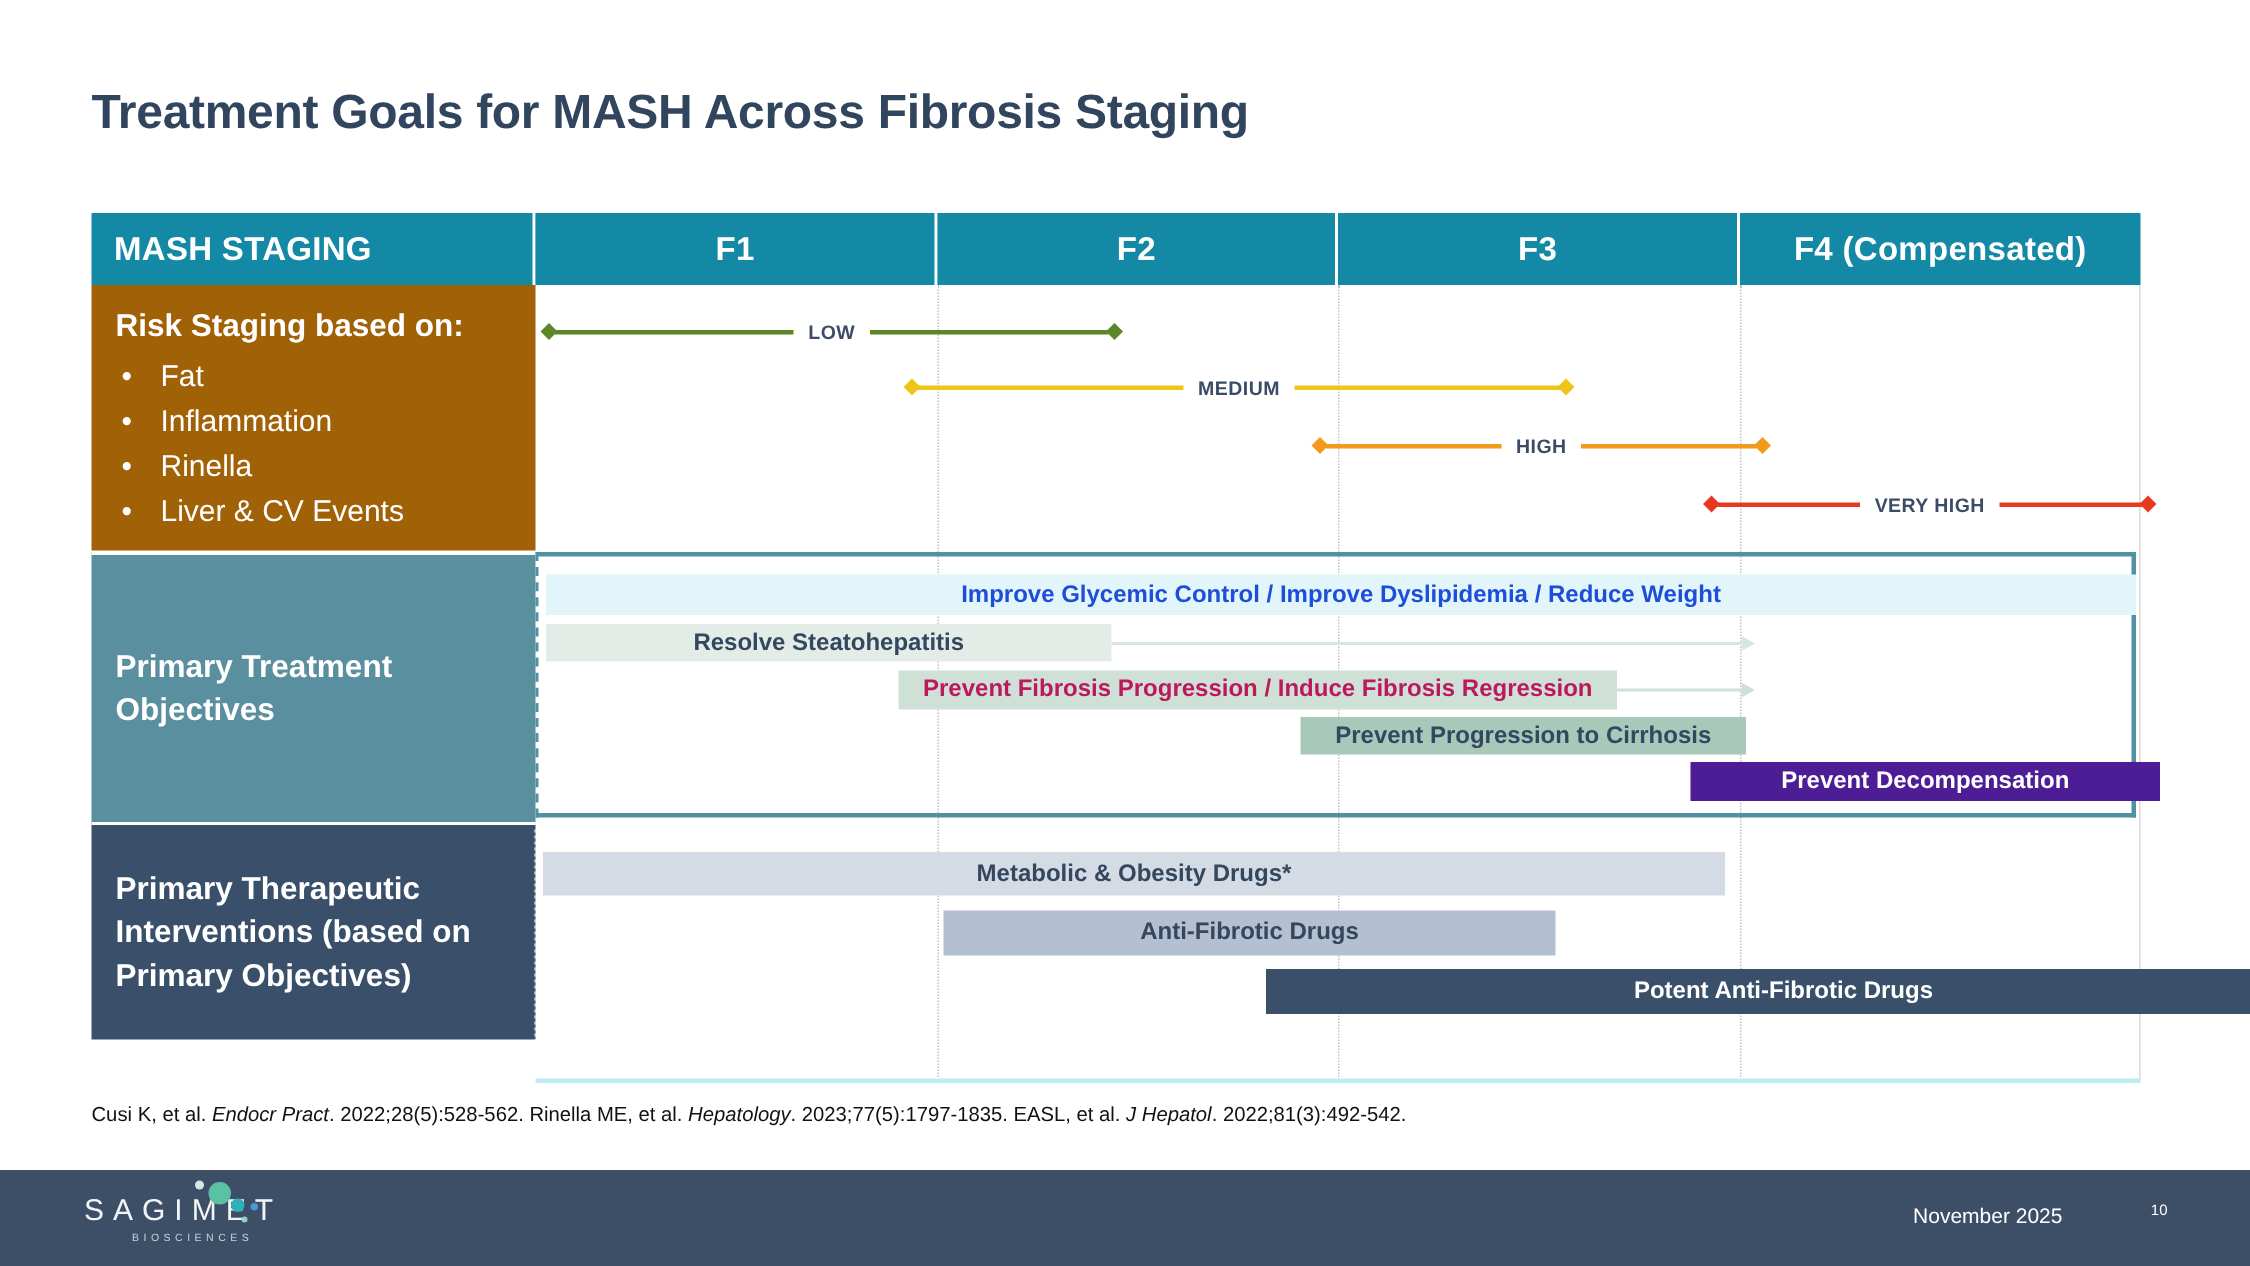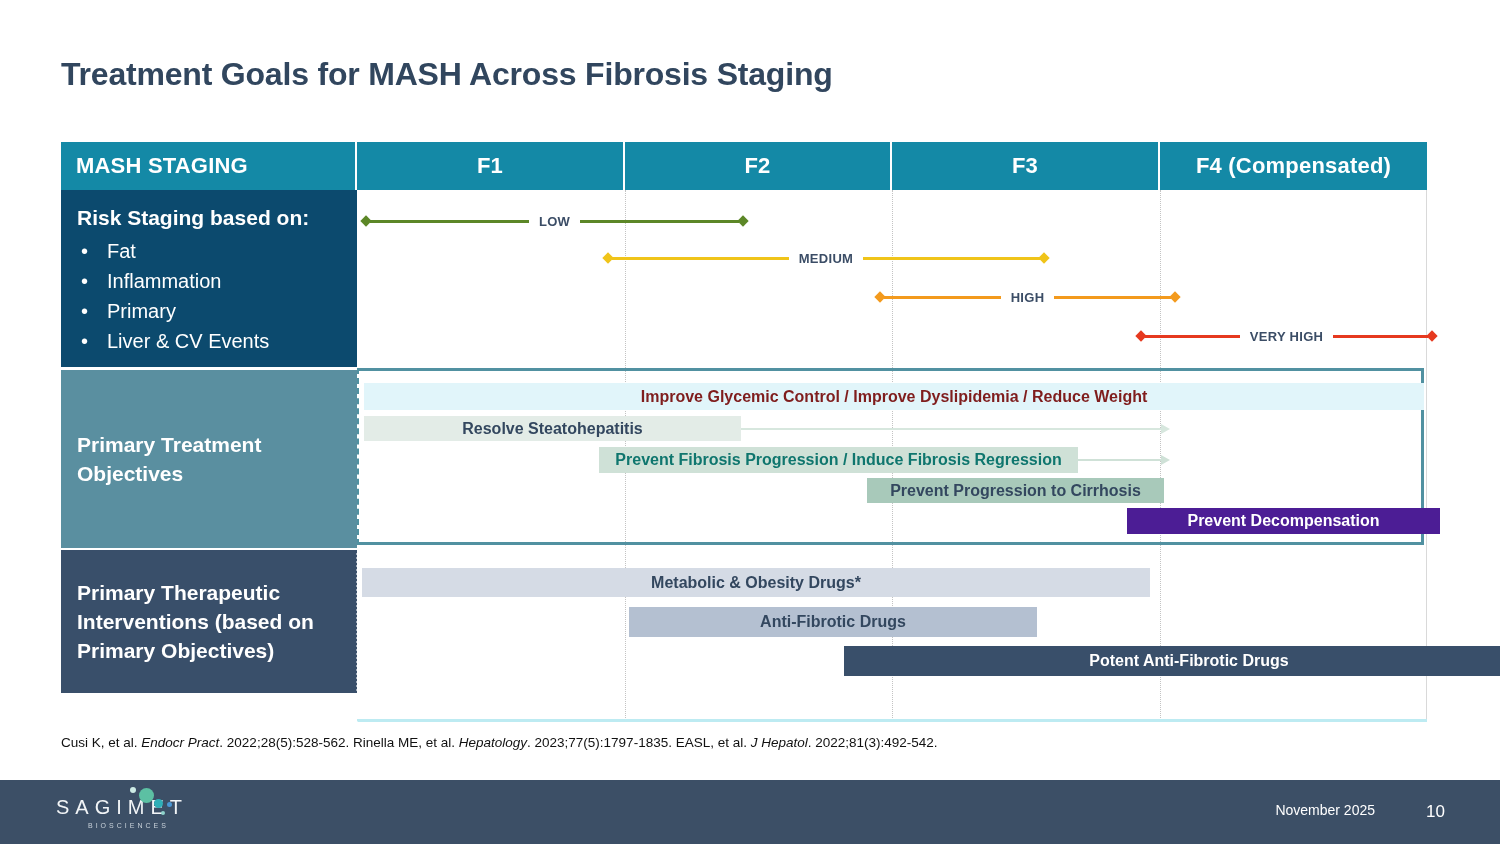--- a/index.html
+++ b/index.html
@@ -13,21 +13,21 @@
   .thead{left:61px;top:142px;width:1366px;height:48px;display:flex;}
   .thead .cell{background:#1489a6;color:#ffffff;font-weight:700;font-size:22px;
                display:flex;align-items:center;justify-content:center;border-right:2px solid #ffffff;
                box-sizing:border-box;letter-spacing:0.2px;}
   .thead .cell:last-child{border-right:none;}
   .c0{width:296px;justify-content:flex-start !important;padding-left:15px;}
   .c1{width:268px;} .c2{width:267px;} .c3{width:268px;} .c4{width:267px;}
 
   
   .left-cell{left:61px;width:296px;box-sizing:border-box;color:#ffffff;}
-  .risk-cell{top:190px;height:177px;background:#0c4a6e;padding:16px 14px 0 16px;}
+  .risk-cell{top:190px;height:177px;background:#a16207;padding:16px 14px 0 16px;}
   .risk-cell .rh{font-size:21px;font-weight:700;margin-bottom:6px;}
   .risk-cell .bullet-row{display:flex;font-size:20px;line-height:30px;font-weight:400;}
   .risk-cell .bullet-dot{width:26px;flex:none;padding-left:4px;}
   .obj-cell{top:368px;height:180px;background:#5a8fa0;display:flex;align-items:center;
             padding-left:16px;font-size:21px;font-weight:700;line-height:29px;border-top:2px solid #fff;}
   .obj-cell .txt{width:230px;}
   .int-cell{top:548px;height:145px;background:#394f6a;display:flex;align-items:center;
             padding-left:16px;font-size:21px;font-weight:700;line-height:29px;border-top:2px solid #fff;}
   .int-cell .txt{width:252px;}
 
@@ -58,21 +58,21 @@
   
   .notes{left:61px;top:734px;font-size:13.5px;color:#111111;line-height:17px;}
   .notes em{font-style:italic;}
 
   
   .footer-bar{left:0;top:780px;width:1500px;height:64px;background:#3c4f66;}
   .logo-text{left:56px;top:796px;color:#f2f5f7;font-size:20px;font-weight:400;letter-spacing:6px;}
   .logo-sub{left:88px;top:822px;color:#c9d2da;font-size:7px;font-weight:400;letter-spacing:3px;}
   .logo-dot{position:absolute;border-radius:50%;}
   .footer-date{top:802px;right:125px;color:#ffffff;font-size:14px;position:absolute;}
-  .footer-page{top:802px;right:55px;color:#ffffff;font-size:17px;position:absolute;}
+  .footer-page{top:802px;right:55px;color:#ffffff;font-size:10px;position:absolute;}
 </style>
 </head>
 <body>
 
 <div class="slide">
 
   <div class="abs title">Treatment Goals for MASH Across Fibrosis Staging</div>
 
   <div class="abs thead">
     <div class="cell c0">MASH STAGING</div>
@@ -94,21 +94,21 @@
         <div class="bullet-row">
           <span class="bullet-dot">•</span>
           <span>Fat</span>
         </div>
         <div class="bullet-row">
           <span class="bullet-dot">•</span>
           <span>Inflammation</span>
         </div>
         <div class="bullet-row">
           <span class="bullet-dot">•</span>
-          <span>Primary</span>
+          <span>Rinella</span>
         </div>
         <div class="bullet-row">
           <span class="bullet-dot">•</span>
           <span>Liver &amp; CV Events</span>
         </div>
       </div>
   </div>
   <div class="abs left-cell obj-cell">
     <div class="txt">Primary Treatment Objectives</div>
   </div>
@@ -141,25 +141,25 @@
         <span class="ln" style="background: rgb(243, 154, 29);"></span>
         <span class="dia" style="background: rgb(243, 154, 29);"></span>
       </div>
       <div class="risk-arrow" style="left: 1137px; top: 324px; width: 299px;">
         <span class="dia" style="background: rgb(230, 57, 31);"></span>
         <span class="ln" style="background: rgb(230, 57, 31);"></span>
         <span class="lbl">VERY HIGH</span>
         <span class="ln" style="background: rgb(230, 57, 31);"></span>
         <span class="dia" style="background: rgb(230, 57, 31);"></span>
       </div>
-      <div class="bar" style="left: 364px; top: 383px; width: 1060px; height: 27px; background: rgb(225, 245, 250); color: #7f1d1d;">Improve Glycemic Control / Improve Dyslipidemia / Reduce Weight</div>
+      <div class="bar" style="left: 364px; top: 383px; width: 1060px; height: 27px; background: rgb(225, 245, 250); color: #1d4ed8;">Improve Glycemic Control / Improve Dyslipidemia / Reduce Weight</div>
       <div class="bar" style="left: 364px; top: 416px; width: 377px; height: 25px; background: rgb(227, 236, 231); color: rgb(51, 71, 95);">Resolve Steatohepatitis</div>
       <div class="ext-line" style="left: 741px; top: 428px; width: 420px; border-top-color: rgb(215, 231, 222);"></div>
       <div class="ext-head" style="left: 1161px; top: 424px; border-left: 9px solid rgb(215, 231, 222);"></div>
-      <div class="bar" style="left: 599px; top: 447px; width: 479px; height: 26px; background: rgb(207, 225, 215); color: #0f766e;">Prevent Fibrosis Progression / Induce Fibrosis Regression</div>
+      <div class="bar" style="left: 599px; top: 447px; width: 479px; height: 26px; background: rgb(207, 225, 215); color: #be185d;">Prevent Fibrosis Progression / Induce Fibrosis Regression</div>
       <div class="ext-line" style="left: 1078px; top: 459px; width: 83px; border-top-color: rgb(207, 225, 215);"></div>
       <div class="ext-head" style="left: 1161px; top: 455px; border-left: 9px solid rgb(207, 225, 215);"></div>
       <div class="bar" style="left: 867px; top: 478px; width: 297px; height: 25px; background: rgb(168, 201, 186); color: rgb(51, 71, 95);">Prevent Progression to Cirrhosis</div>
       <div class="bar" style="left: 1127px; top: 508px; width: 313px; height: 26px; background: #4c1d95; color: rgb(255, 255, 255);">Prevent Decompensation</div>
       <div class="bar" style="left: 362px; top: 568px; width: 788px; height: 29px; background: rgb(213, 219, 229); color: rgb(51, 71, 95);">Metabolic &amp; Obesity Drugs*</div>
       <div class="bar" style="left: 629px; top: 607px; width: 408px; height: 30px; background: rgb(180, 192, 209); color: rgb(51, 71, 95);">Anti-Fibrotic Drugs</div>
       <div class="bar" style="left: 844px; top: 646px; width: 690px; height: 30px; background: rgb(57, 79, 106); color: rgb(255, 255, 255);">Potent Anti-Fibrotic Drugs</div>
     </div>
 
   <div class="abs notes">

